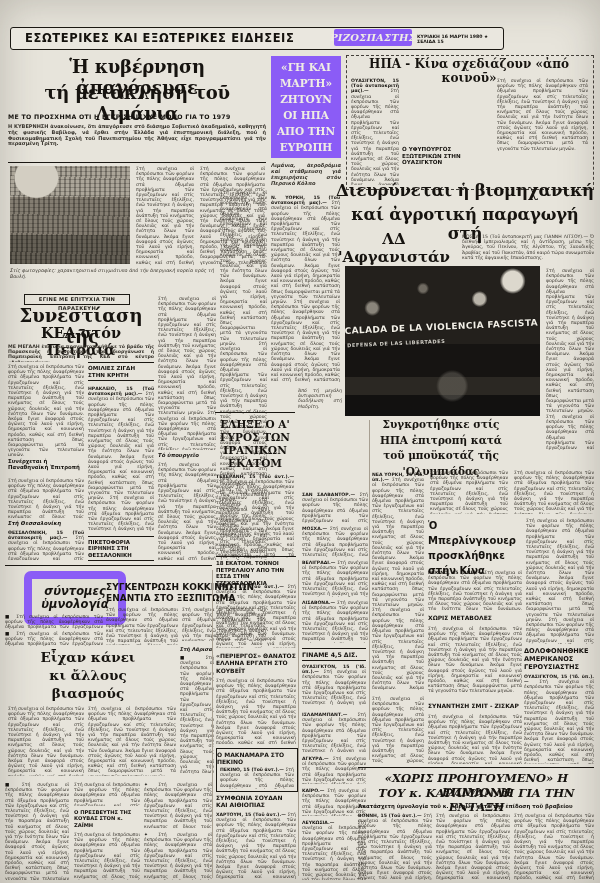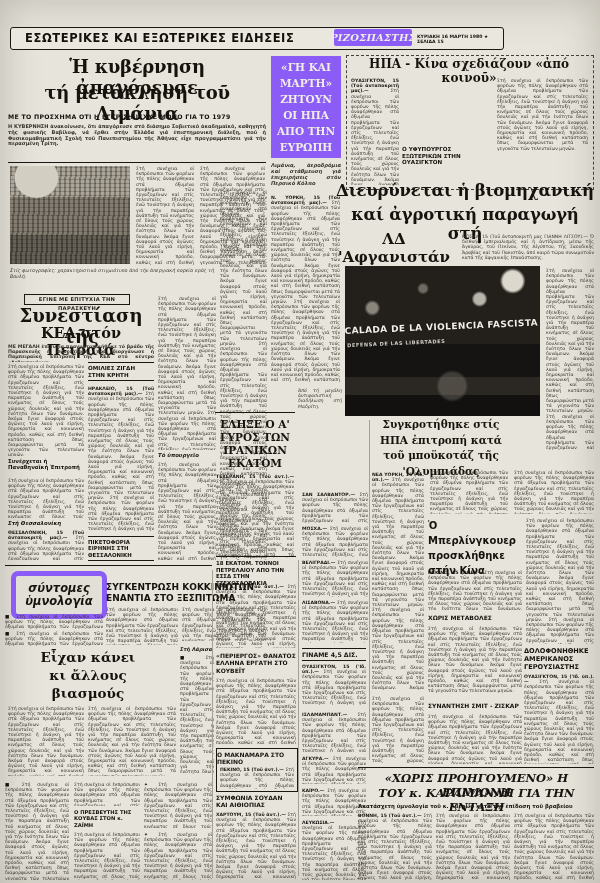--- a/index.html
+++ b/index.html
@@ -174,21 +174,21 @@
 
   <div class="abs rule" style="left:358px;top:767px;width:236px;height:1.4px;"></div>
   <div class="abs hser" style="left:358px;top:771px;width:237px;font-size:11.5px;font-style:italic;">«ΧΩΡΙΣ ΠΡΟΗΓΟΥΜΕΝΟ» Η ΕΠΙΜΟΝΗ</div>
   <div class="abs hser" style="left:358px;top:786px;width:237px;font-size:11.5px;font-style:italic;">ΤΟΥ κ. ΚΑΡΑΜΑΝΛΗ ΓΙΑ ΤΗΝ ΕΝΤΑΞΗ</div>
   <div class="abs hsans" style="left:358px;top:803px;width:237px;font-size:5.4px;">Ἀκατάσχετη ὑμνολογία τοῦ κ. Ἀβέρωφ κατά τήν ἐπίδοση τοῦ βραβείου</div>
   <div class="abs col" style="left:358px;top:813px;width:74px;height:67px;"><b>ΒΟΝΝΗ, 15 (Τοῦ ἀντ.).—</b> <span>Στή συνέχεια οἱ ἐκπρόσωποι τῶν φορέων τῆς πόλης ἀναφέρθηκαν στά ὀξυμένα προβλήματα τῶν ἐργαζομένων καί στίς τελευταῖες ἐξελίξεις, ἐνῶ τονίστηκε ἡ ἀνάγκη γιά τήν παραπέρα ἀνάπτυξη τοῦ κινήματος σέ ὅλους τούς χώρους δουλειᾶς καί γιά τήν ἑνότητα ὅλων τῶν δυνάμεων. Ἀκόμα ἔγινε ἀναφορά στούς ἀγῶνες τοῦ λαοῦ γιά εἰρήνη, δημοκρατία καί κοινωνική πρόοδο, καθώς καί στή διεθνή κατάσταση ὅπως διαμορφώνεται μετά τά γεγονότα τῶν τελευταίων μηνῶν. </span></div>
   <div class="abs col" style="left:436px;top:813px;width:74px;height:67px;">Στή συνέχεια οἱ ἐκπρόσωποι τῶν φορέων τῆς πόλης ἀναφέρθηκαν στά ὀξυμένα προβλήματα τῶν ἐργαζομένων καί στίς τελευταῖες ἐξελίξεις, ἐνῶ τονίστηκε ἡ ἀνάγκη γιά τήν παραπέρα ἀνάπτυξη τοῦ κινήματος σέ ὅλους τούς χώρους δουλειᾶς καί γιά τήν ἑνότητα ὅλων τῶν δυνάμεων. Ἀκόμα ἔγινε ἀναφορά στούς ἀγῶνες τοῦ λαοῦ γιά εἰρήνη, δημοκρατία καί κοινωνική πρόοδο, καθώς καί στή διεθνή κατάσταση ὅπως διαμορφώνεται μετά τά γεγονότα τῶν τελευταίων μηνῶν. </div>
   <div class="abs col" style="left:514px;top:813px;width:80px;height:67px;">Στή συνέχεια οἱ ἐκπρόσωποι τῶν φορέων τῆς πόλης ἀναφέρθηκαν στά ὀξυμένα προβλήματα τῶν ἐργαζομένων καί στίς τελευταῖες ἐξελίξεις, ἐνῶ τονίστηκε ἡ ἀνάγκη γιά τήν παραπέρα ἀνάπτυξη τοῦ κινήματος σέ ὅλους τούς χώρους δουλειᾶς καί γιά τήν ἑνότητα ὅλων τῶν δυνάμεων. Ἀκόμα ἔγινε ἀναφορά στούς ἀγῶνες τοῦ λαοῦ γιά εἰρήνη, δημοκρατία καί κοινωνική πρόοδο, καθώς καί στή διεθνή κατάσταση ὅπως διαμορφώνεται μετά τά γεγονότα τῶν τελευταίων μηνῶν. </div>
 
   <div class="abs rule" style="left:5px;top:565px;width:207px;height:1.2px;"></div>
-  <div class="abs" style="left:11px;top:571px;width:86px;height:38px;border:5px solid #8b5cf6;border-radius:7px;display:flex;align-items:center;justify-content:center;background:#e2dfd6;">
+  <div class="abs" style="left:24px;top:571px;width:86px;height:38px;border:8px solid #8b5cf6;border-radius:7px;display:flex;align-items:center;justify-content:center;background:#e2dfd6;">
     <div style="font-size:11.5px;font-weight:700;font-style:italic;line-height:13px;text-align:center;color:#16130f;">
       <div>σύντομες</div>
       <div>ὑμνολογία</div>
     </div>
   </div>
   <div class="abs col" style="left:5px;top:614px;width:98px;height:15px;"><b>■</b> <span>Στή συνέχεια οἱ ἐκπρόσωποι τῶν φορέων τῆς πόλης ἀναφέρθηκαν στά ὀξυμένα προβλήματα τῶν ἐργαζομένων καί στίς τελευταῖες ἐξελίξεις, ἐνῶ τονίστηκε ἡ ἀνάγκη γιά τήν παραπέρα ἀνάπτυξη τοῦ κινήματος σέ ὅλους τούς χώρους δουλειᾶς καί γιά τήν ἑνότητα ὅλων τῶν δυνάμεων. Ἀκόμα ἔγινε ἀναφορά στούς ἀγῶνες τοῦ λαοῦ γιά εἰρήνη, δημοκρατία καί κοινωνική πρόοδο, καθώς καί στή διεθνή κατάσταση ὅπως διαμορφώνεται μετά τά γεγονότα τῶν τελευταίων μηνῶν. </span></div>
   <div class="abs col" style="left:5px;top:631px;width:98px;height:15px;"><b>■</b> <span>Στή συνέχεια οἱ ἐκπρόσωποι τῶν φορέων τῆς πόλης ἀναφέρθηκαν στά ὀξυμένα προβλήματα τῶν ἐργαζομένων καί στίς τελευταῖες ἐξελίξεις, ἐνῶ τονίστηκε ἡ ἀνάγκη γιά τήν παραπέρα ἀνάπτυξη τοῦ κινήματος σέ ὅλους τούς χώρους δουλειᾶς καί γιά τήν ἑνότητα ὅλων τῶν δυνάμεων. Ἀκόμα ἔγινε ἀναφορά στούς ἀγῶνες τοῦ λαοῦ γιά εἰρήνη, δημοκρατία καί κοινωνική πρόοδο, καθώς καί στή διεθνή κατάσταση ὅπως διαμορφώνεται μετά τά γεγονότα τῶν τελευταίων μηνῶν. </span></div>
 
   <div class="abs hsans" style="left:106px;top:582px;width:160px;font-size:9px;line-height:11px;">
     <div>ΣΥΓΚΕΝΤΡΩΣΗ ΚΟΚΚΙΝΙΩΤΩΝ</div>

